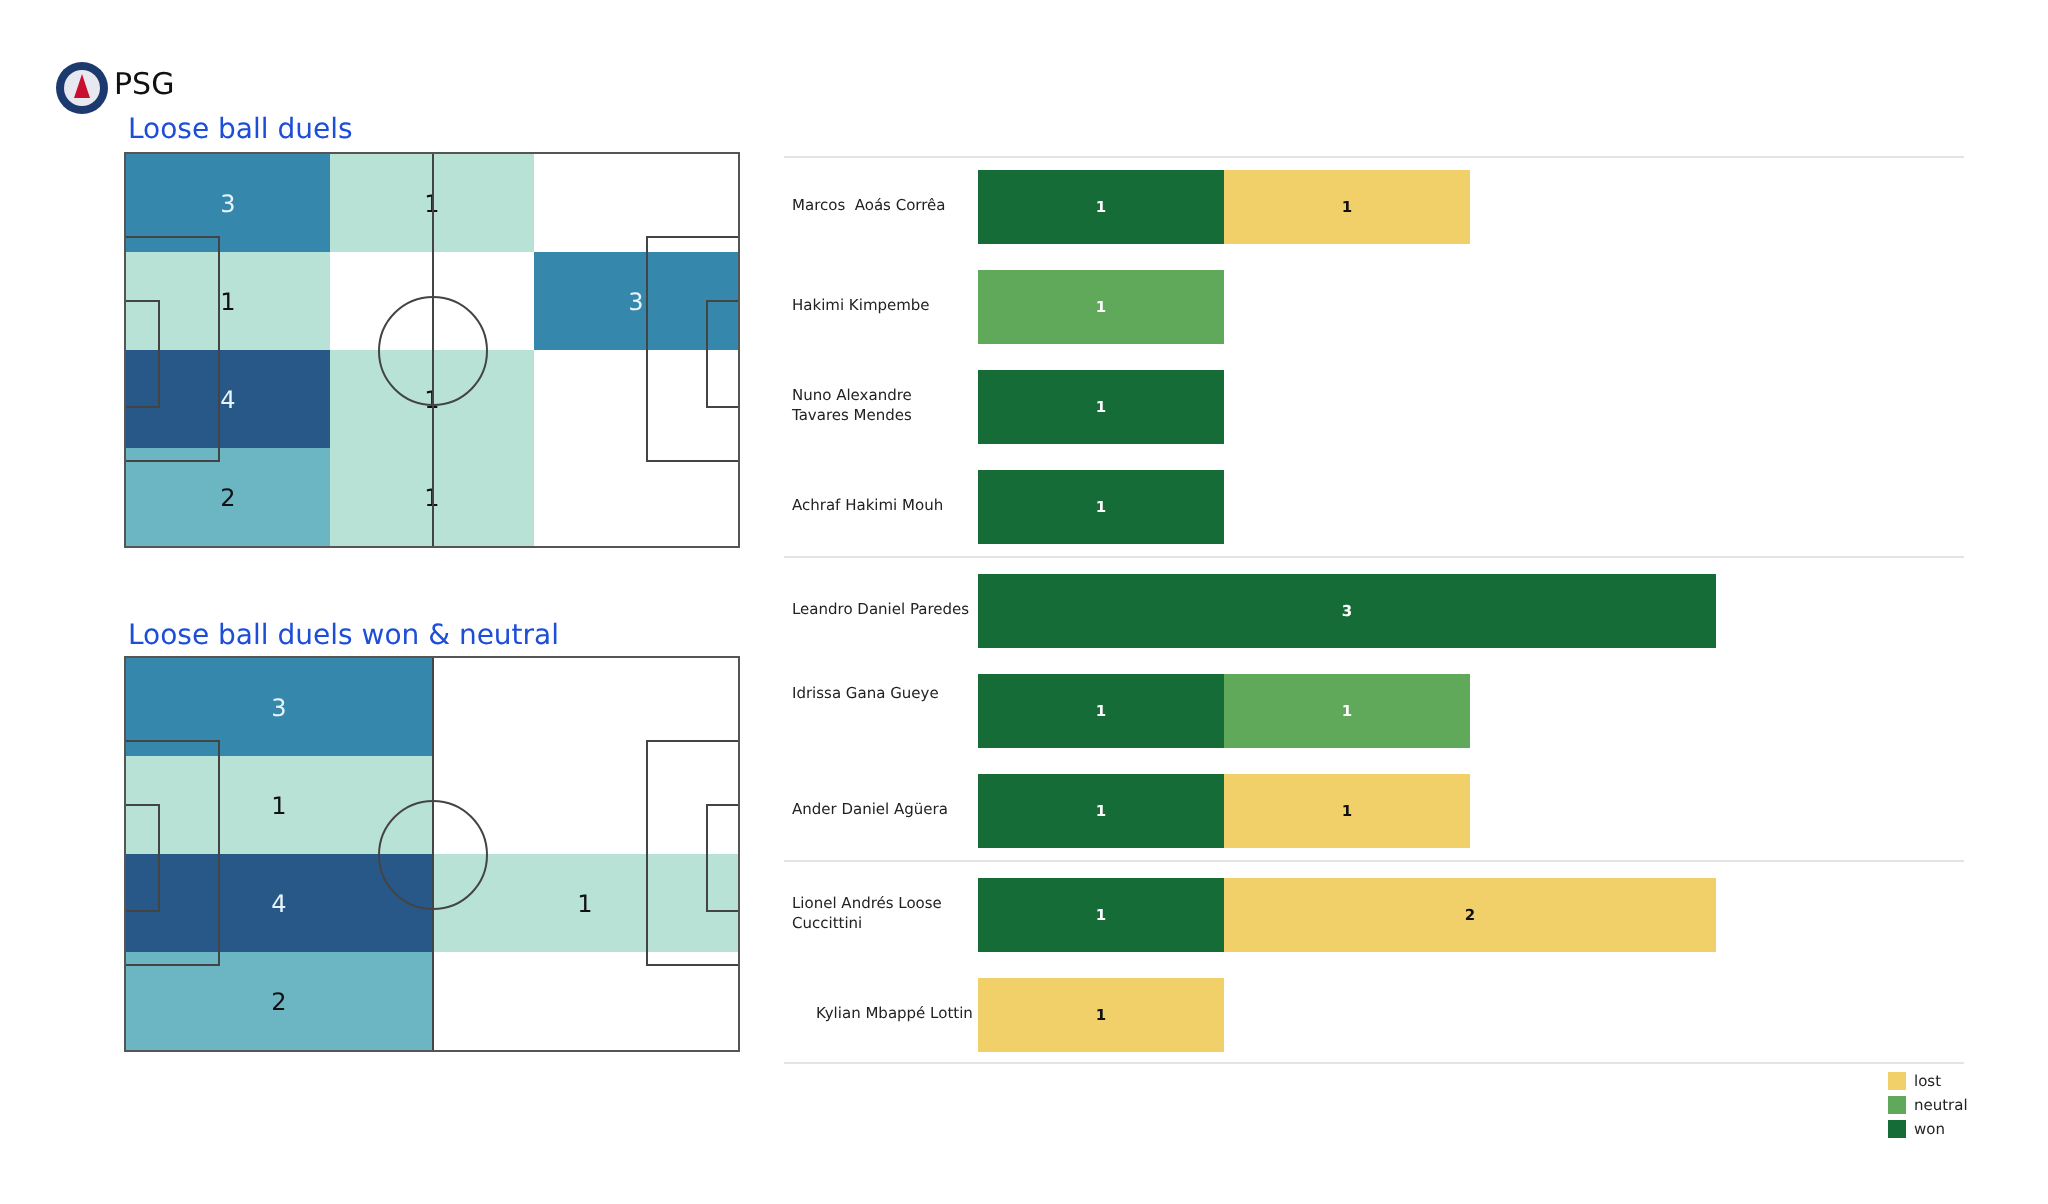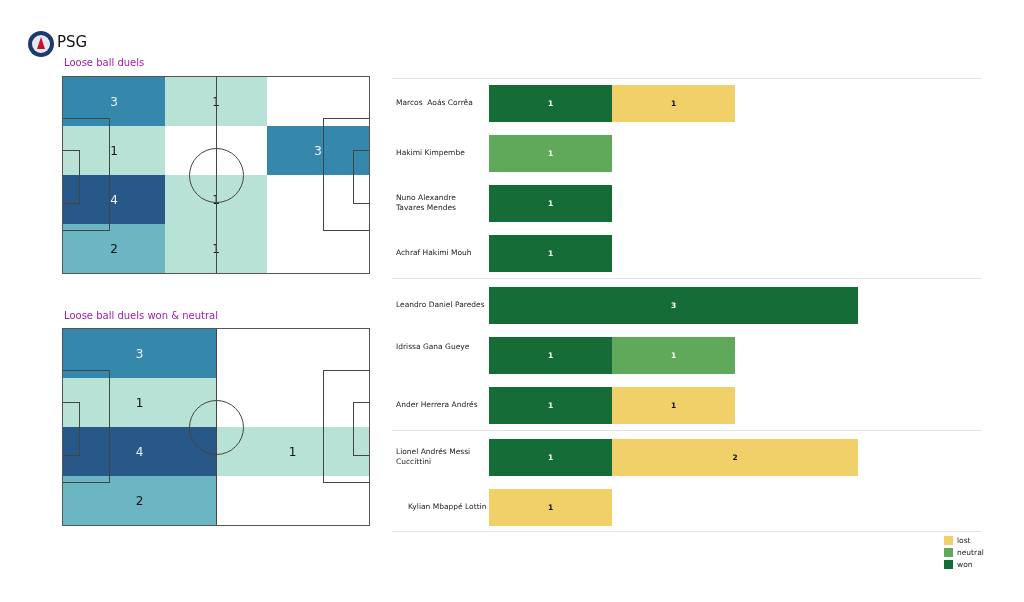--- a/index.html
+++ b/index.html
@@ -1,21 +1,21 @@
 <!DOCTYPE html>
 <html><head>
 <meta charset="utf-8">
 <style>
   html, body { margin:0; padding:0; background:#ffffff; }
   body { width:1024px; height:602px; position:relative; overflow:hidden; font-family:"DejaVu Sans", sans-serif; color:#222; }
   .logo { position:absolute; left:28px; top:31px; width:26px; height:26px; border-radius:50%; background:#1d3a6e; overflow:hidden; }
   .logo .inner { position:absolute; left:4px; top:4px; width:18px; height:18px; border-radius:50%; background:#e8e8f0; }
   .logo .tower { position:absolute; left:9px; top:6px; width:0; height:0; border-left:4px solid transparent; border-right:4px solid transparent; border-bottom:12px solid #c8102e; }
   .team { position:absolute; left:57px; top:33px; font-size:15px; color:#111; }
-  .ptitle { position:absolute; font-size:10px; color:#a21caf; }
+  .ptitle { position:absolute; font-size:14px; color:#1d4ed8; }
   .pitch { position:absolute; left:62px; width:308px; height:198px; border:1px solid #555; box-sizing:border-box; background:#fff; overflow:hidden; }
   .cell { position:absolute; display:flex; align-items:center; justify-content:center; font-size:12px; }
   .line { position:absolute; border:1px solid #444; box-sizing:border-box; }
   .circle { position:absolute; border:1.5px solid #444; border-radius:50%; box-sizing:border-box; }
   .bars { position:absolute; left:392px; top:78px; width:590px; }
   .sep { position:absolute; left:0; width:590px; height:1px; background:#e4e4e4; }
   .name { position:absolute; left:4px; font-size:7.5px; color:#222; line-height:10px; }
   .bar { position:absolute; height:37px; display:flex; align-items:center; justify-content:center; font-size:7.5px; font-weight:bold; }
   .legend { position:absolute; left:944px; top:534px; font-size:7.5px; }
   .legend .li { display:flex; align-items:center; height:12px; }
@@ -83,24 +83,24 @@
     <div class="name" style="top: 115px; white-space: pre;">Nuno Alexandre
 Tavares Mendes</div>
     <div class="bar" style="left: 97px; top: 107px; width: 123px; background: rgb(22, 108, 55); color: rgb(255, 255, 255);">1</div>
     <div class="name" style="top: 170px; white-space: pre;">Achraf Hakimi Mouh</div>
     <div class="bar" style="left: 97px; top: 157px; width: 123px; background: rgb(22, 108, 55); color: rgb(255, 255, 255);">1</div>
     <div class="name" style="top: 222px; white-space: pre;">Leandro Daniel Paredes</div>
     <div class="bar" style="left: 97px; top: 209px; width: 369px; background: rgb(22, 108, 55); color: rgb(255, 255, 255);">3</div>
     <div class="name" style="top: 264px; white-space: pre;">Idrissa Gana Gueye</div>
     <div class="bar" style="left: 97px; top: 259px; width: 123px; background: rgb(22, 108, 55); color: rgb(255, 255, 255);">1</div>
     <div class="bar" style="left: 220px; top: 259px; width: 123px; background: rgb(96, 168, 90); color: rgb(255, 255, 255);">1</div>
-    <div class="name" style="top: 322px; white-space: pre;">Ander Herrera Andrés</div>
+    <div class="name" style="top: 322px; white-space: pre;">Ander Daniel Agüera</div>
     <div class="bar" style="left: 97px; top: 309px; width: 123px; background: rgb(22, 108, 55); color: rgb(255, 255, 255);">1</div>
     <div class="bar" style="left: 220px; top: 309px; width: 123px; background: rgb(241, 208, 106); color: rgb(17, 17, 17);">1</div>
-    <div class="name" style="top: 369px; white-space: pre;">Lionel Andrés Messi
+    <div class="name" style="top: 369px; white-space: pre;">Lionel Andrés Loose
 Cuccittini</div>
     <div class="bar" style="left: 97px; top: 361px; width: 123px; background: rgb(22, 108, 55); color: rgb(255, 255, 255);">1</div>
     <div class="bar" style="left: 220px; top: 361px; width: 246px; background: rgb(241, 208, 106); color: rgb(17, 17, 17);">2</div>
     <div class="name" style="top: 424px; white-space: pre; padding-left: 12px;">Kylian Mbappé Lottin</div>
     <div class="bar" style="left: 97px; top: 411px; width: 123px; background: rgb(241, 208, 106); color: rgb(17, 17, 17);">1</div>
   </div>
 
 <div class="legend">
   <div class="li">
       <div class="sw" id="sw-lost" style="background: rgb(241, 208, 106);"></div>

